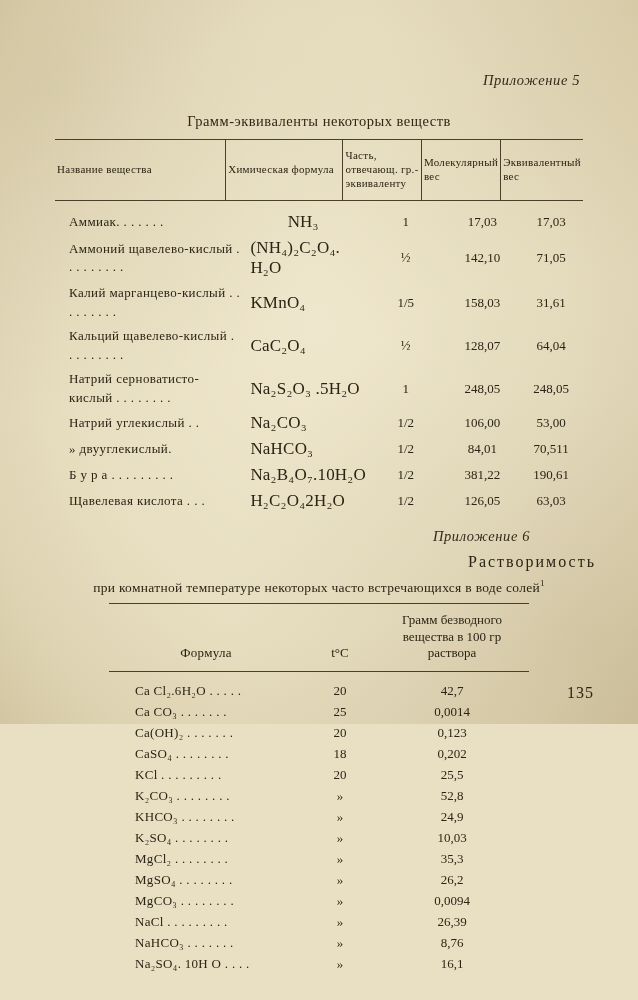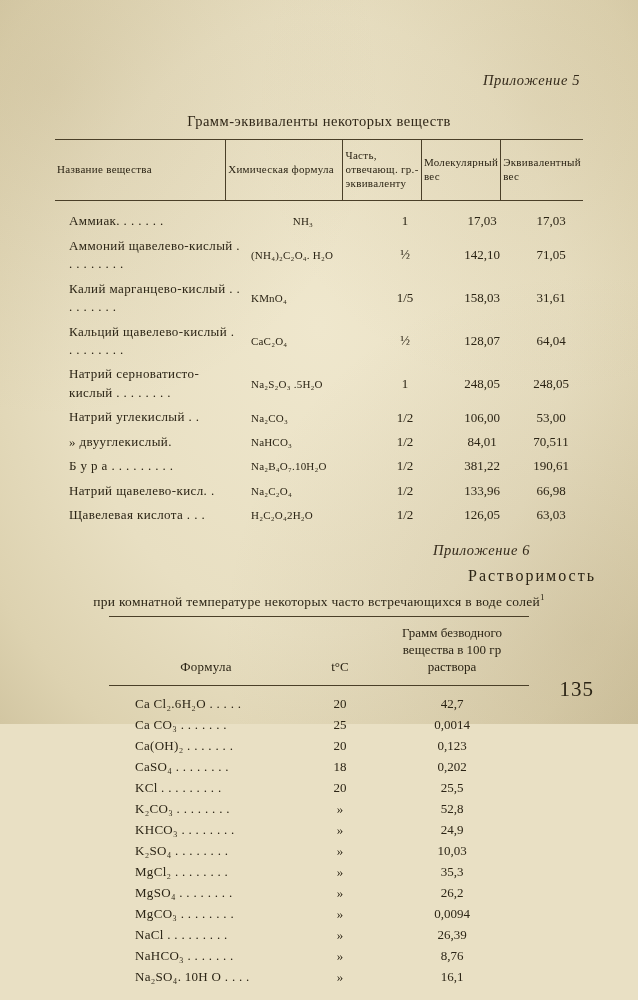--- a/index.html
+++ b/index.html
@@ -112,21 +112,21 @@
   .t1 td.name {
     text-align: left;
     padding-left: 14px;
     font-size: 13px;
     line-height: 1.42;
     letter-spacing: 0.4px;
   }
   .t1 td.formula {
     text-align: left;
     padding-left: 10px;
-    font-size: 11px;
+    font-size: 17px;
     letter-spacing: 0.2px;
   }
   .t1 td.formula.ctr {
     text-align: center;
     padding-left: 0;
   }
   .t1 td.part, .t1 td.num {
     text-align: center;
     font-size: 13px;
   }
@@ -170,21 +170,21 @@
   }
   .hline2 {
     width: 420px;
     margin: 0 auto;
     border-top: 1.4px solid #4a3f28;
   }
   .page-number {
     position: absolute;
     right: 44px;
     bottom: 22px;
-    font-size: 21px;
+    font-size: 16px;
     letter-spacing: 1px;
     color: #2b2415;
     margin-top: 36px;
   }
   sup {
     font-size: 9.5px;
   }
 </style>
 </head>
 <body>
@@ -277,27 +277,20 @@
           <td class="num">70,511</td>
         </tr>
         <tr>
           <td class="name">Б у р а .  .  .  .  .  .  .  .  .</td>
           <td class="formula">Na₂B₄O₇.10H₂O</td>
           <td class="part frac">1/2</td>
           <td class="num">381,22</td>
           <td class="num">190,61</td>
         </tr>
         <tr>
-          <td class="name">Натрий щавелево-кисл. .</td>
-          <td class="formula">Na₂C₂O₄</td>
-          <td class="part frac">1/2</td>
-          <td class="num">133,96</td>
-          <td class="num">66,98</td>
-        </tr>
-        <tr>
           <td class="name">Щавелевая кислота .  .  .</td>
           <td class="formula">H₂C₂O₄2H₂O</td>
           <td class="part frac">1/2</td>
           <td class="num">126,05</td>
           <td class="num">63,03</td>
         </tr>
       </tbody>
     </table>
 
     <div class="appendix-label second">Приложение 6</div>

